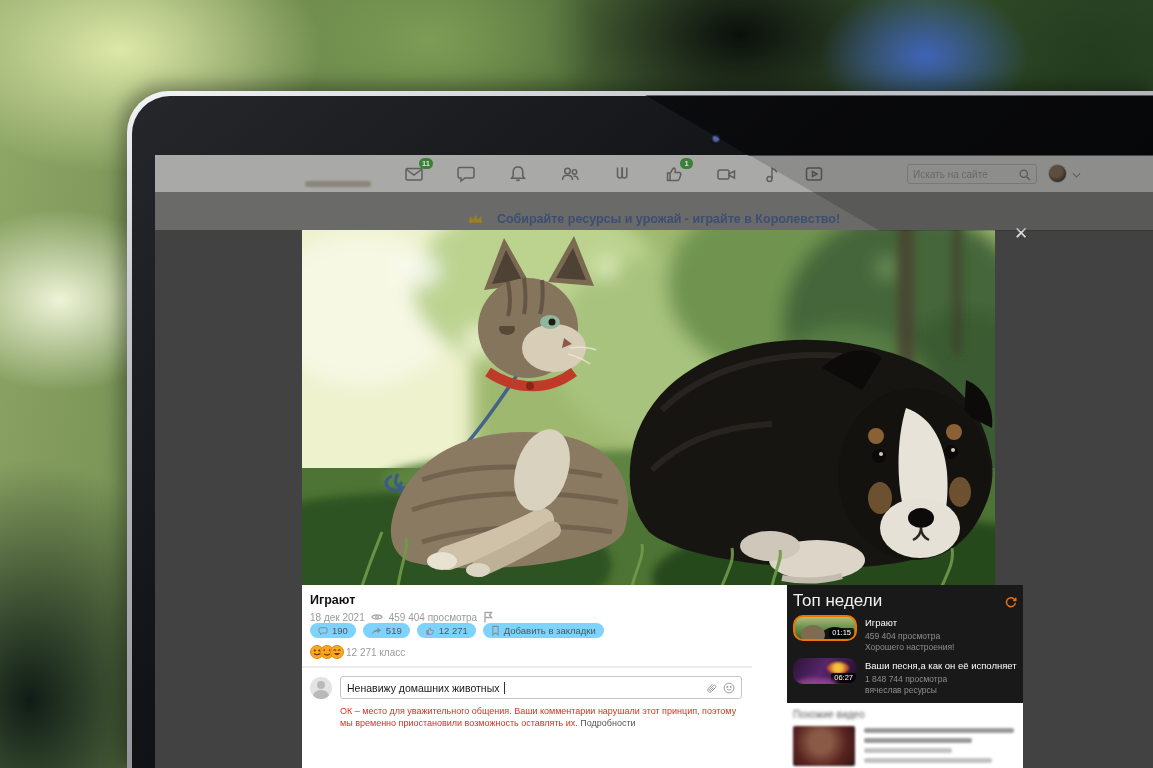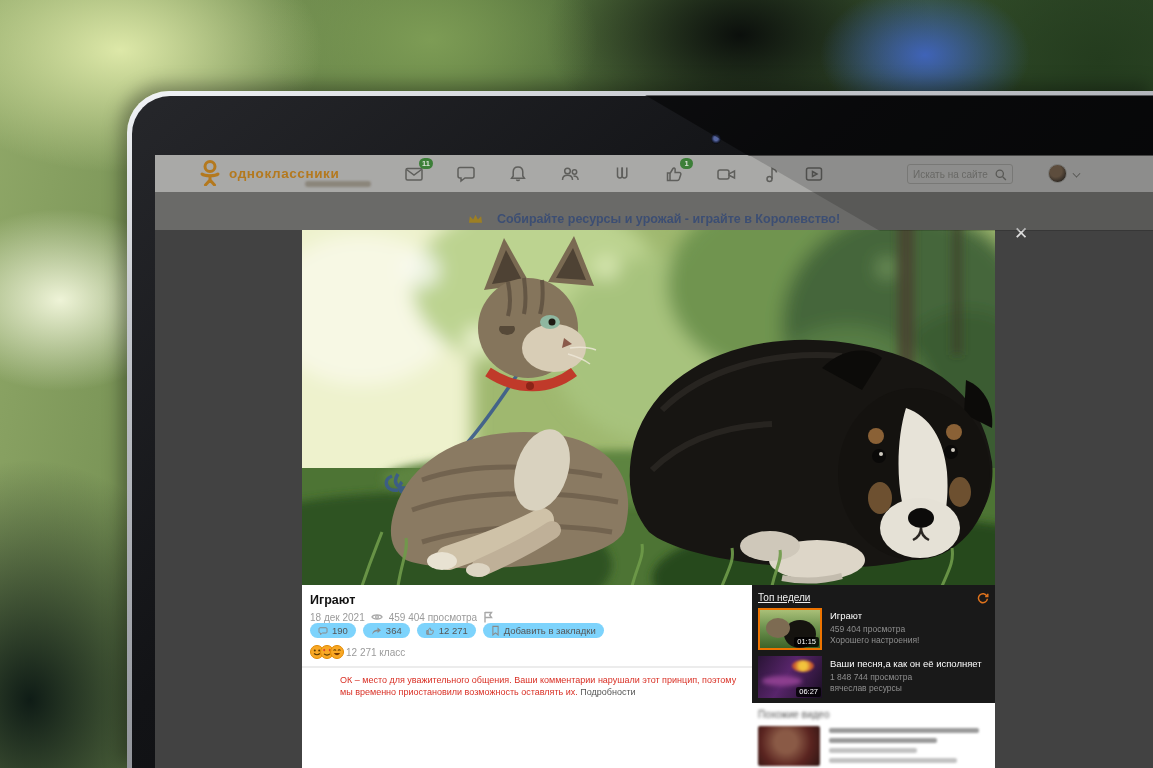--- a/index.html
+++ b/index.html
@@ -36,39 +36,39 @@
   .logo-wrap { position:absolute; left:43px; top:5px; display:flex; align-items:center; gap:7px; }
   .logo-text { color:#b4791e; font-weight:bold; font-size:13.5px; letter-spacing:.6px; }
   .tagline { position:absolute; left:150px; top:26px; width:66px; height:6px; border-radius:3px;
     background:rgba(115,105,88,.55); filter:blur(1px); }
   .hicons { position:absolute; left:248px; top:0; height:37px; display:flex; align-items:center; }
   .hic { position:relative; width:22px; height:22px; display:flex; align-items:center; justify-content:center; }
   .hic svg { stroke:#5f5f5c; fill:none; stroke-width:1.5; }
   .badge { position:absolute; top:-5px; right:-8px; min-width:13px; height:11px; padding:0 3px;
     background:#3c7f38; border-radius:6px; color:#d9e2d6; font-size:7.5px; line-height:11px;
     text-align:center; font-weight:bold; }
-  .searchbox { position:absolute; left:752px; top:9px; width:106px; height:20px;
+  .searchbox { position:absolute; left:752px; top:9px; width:130px; height:20px;
     border:1px solid #90908d; border-radius:3px; display:flex; align-items:center;
     padding:0 5px; gap:5px; color:#7c7c79; font-size:10px; }
   .searchbox .mag { margin-left:auto; }
   .havatar { position:absolute; left:893px; top:9px; width:19px; height:19px; border-radius:50%;
     background:radial-gradient(circle at 40% 35%, #6f5c49 0 40%, #3a332c 75%); border:1px solid #8e8e8b; }
   .hchev { position:absolute; left:918px; top:15px; width:7px; height:7px; border-right:1.6px solid #5f5f5c;
     border-bottom:1.6px solid #5f5f5c; transform:rotate(45deg) scale(.8); }
   
   .banner { position:absolute; left:0; top:37px; width:998px; height:38px; background:#6a6a68;
     display:flex; align-items:flex-end; justify-content:center; padding-bottom:4px; }
   .banner-inner { display:flex; align-items:center; gap:14px; color:#3c4e73; font-size:12.5px; font-weight:bold; }
   .backdrop { position:absolute; left:0; top:75px; width:998px; height:538px; background:#424242; }
   
   .video-image { position:absolute; left:147px; top:75px; width:693px; height:355px; overflow:hidden; background:#7d9a57; }
   .close-x { position:absolute; left:855px; top:68px; width:22px; height:22px; color:#dcdcdc;
     font-size:17px; line-height:22px; text-align:center; cursor:pointer; font-weight:300; }
   
-  .panel { position:absolute; left:147px; top:430px; width:693px; height:183px; display:flex; background:#fff; }
+  .panel { position:absolute; left:147px; top:430px; width:693px; height:183px; display:flex; background:#fff;gap:35px; }
   .info { width:450px; padding:8px 10px 0 8px; }
   .v-title { font-size:12.5px; font-weight:bold; color:#111; margin-bottom:4px; }
   .meta { display:flex; align-items:center; gap:6px; font-size:10px; color:#9b9b9b; }
   .meta svg { stroke:#a8a8a8; fill:none; stroke-width:1.4; }
   .pills { display:flex; gap:7px; margin-bottom:7px; }
   .pill { display:inline-flex; align-items:center; gap:4px; background:#7dd3fc; border-radius:9px;
     padding:2px 8px; font-size:9.5px; color:#555; cursor:pointer; }
   .pill svg { stroke:#8a8a8a; fill:none; stroke-width:1.4; }
   .reactions { display:flex; align-items:center; gap:6px; margin-bottom:7px; }
   .emostack { display:flex; }
@@ -91,23 +91,23 @@
   .inputbox .txt { font-size:10.5px; color:#1a1a1a; white-space:nowrap; }
   .caret { width:1px; height:12px; background:#333; }
   .in-icons { margin-left:auto; display:flex; gap:6px; }
   .in-icons svg { stroke:#9a9a9a; fill:none; stroke-width:1.3; }
   .warning { margin:7px 0 0 30px; font-size:9px; line-height:11.5px; color:#d93025; width:402px; }
   .warning .details { color:#555; }
   
   .rightcol { width:243px; display:flex; flex-direction:column; }
   .topweek { height:118px; background:#191919; padding:6px 6px 0; }
   .tw-head { display:flex; align-items:center; justify-content:space-between; margin-bottom:4px; }
-  .tw-title { color:#f0f0f0; font-size:10px;text-decoration:underline; }
+  .tw-title { color:#f0f0f0; font-size:17px; }
   .tw-item { display:flex; gap:8px; margin-bottom:6px; cursor:pointer; }
-  .thumb { position:relative; width:64px; height:42px; border-radius:0; overflow:hidden; flex:none; }
+  .thumb { position:relative; width:64px; height:26px; border-radius:10px; overflow:hidden; flex:none; }
   .thumb.active { border:2px solid #ee7400; }
   .dur { position:absolute; right:1px; bottom:1px; background:rgba(0,0,0,.8); color:#fff;
     font-size:7.5px; padding:0 3px; border-radius:2px; line-height:10px; }
   .t1 { background:linear-gradient(180deg,#a9bf77 0%,#6f9450 45%,#3d6328 100%); }
   .t1:before { content:""; position:absolute; left:6px; top:8px; width:24px; height:20px; border-radius:50%;
     background:#7d6b52; box-shadow:22px 6px 0 4px #15130f; }
   .t2 { background:linear-gradient(120deg,#2a1436 0%,#58256b 45%,#1a0f24 100%); }
   .t2:before { content:""; position:absolute; left:34px; top:4px; width:22px; height:12px; border-radius:50%;
     background:radial-gradient(circle,#f2c33c 0 30%,#c5562f 70%); filter:blur(1px); }
   .t2:after { content:""; position:absolute; left:4px; top:20px; width:40px; height:10px; border-radius:50%;
@@ -131,28 +131,20 @@
 
   <div class="laptop-edge">
     <div class="laptop-bezel">
       <div class="webcam"></div>
     </div>
   </div>
 
   <div class="screen">
 
     <div class="ok-header">
-      <div class="logo-wrap">
-        <svg width="24" height="26" viewBox="0 0 24 26">
-          <circle cx="12" cy="6.5" r="5" fill="none" stroke="#b4791e" stroke-width="3"></circle>
-          <path d="M4,14 c2.5,2.2 13.5,2.2 16,0" fill="none" stroke="#b4791e" stroke-width="3" stroke-linecap="round"></path>
-          <path d="M12,16 v4 M12,20 l-4.5,5 M12,20 l4.5,5" fill="none" stroke="#b4791e" stroke-width="3" stroke-linecap="round"></path>
-        </svg>
-        <span class="logo-text">одноклассники</span>
-      </div>
       <div class="tagline"></div>
 
       <div class="hicons" style="gap:30px;">
         <div class="hic">
           <svg width="20" height="20" viewBox="0 0 20 20">
             <rect x="2" y="4.5" width="16" height="11.5" rx="1.5"></rect>
               <path d="M2.5,5.5 L10,11 L17.5,5.5"></path>
           </svg>
           <span class="badge">11</span>
         </div>
@@ -344,21 +336,21 @@
           <div class="pill">
             <svg width="10" height="10" viewBox="0 0 20 20" style="stroke-width:2;">
               <path d="M4,3.5 h12 a2,2 0 0 1 2,2 v6.5 a2,2 0 0 1 -2,2 h-7 l-4,3 v-3 h-1 a2,2 0 0 1 -2,-2 V5.5 a2,2 0 0 1 2,-2 z"></path>
             </svg>
             <span>190</span>
           </div>
           <div class="pill">
             <svg width="11" height="10" viewBox="0 0 16 14">
               <path d="M2,12 C2,7 6,5 9.5,5 V2 L14.5,6 L9.5,10 V7.5 C6.5,7.5 3.8,9 2,12 z" fill="#8a8a8a" stroke="none"></path>
             </svg>
-            <span>364</span>
+            <span>519</span>
           </div>
           <div class="pill">
             <svg width="10" height="10" viewBox="0 0 20 20" style="stroke-width:2;">
               <path d="M6,9 v7.5 H3.5 V9 z M6,9.5 l3,-5 c0.6,-1 2.1,-0.7 2.1,0.6 V8.5 h4.3 c1,0 1.7,1 1.4,1.9 l-1.5,4.7 c-0.3,0.8 -1,1.4 -1.9,1.4 H6 z"></path>
             </svg>
             <span>12 271</span>
           </div>
           <div class="pill">
             <svg width="9" height="11" viewBox="0 0 12 14">
               <path d="M2.5,1.5 h7 v11.5 l-3.5,-2.8 L2.5,13 z"></path>
@@ -389,20 +381,38 @@
                   <circle cx="7" cy="7" r="6.5" fill="#f9a825" stroke="#e08900"></circle>
                   <path d="M3.5,5.5 q1.3,-1.4 2.6,0 M7.9,5.5 q1.3,-1.4 2.6,0" stroke="#5d3a00" fill="none" stroke-width="1.1"></path>
                   <path d="M3.8,8 q3.2,4.4 6.4,0 z" fill="#7a3b00"></path>
                 </svg>
             </span>
           </div>
           <span class="klass">12 271 класс</span>
         </div>
         <div class="divider"></div>
         <div class="divider"></div>
+        <div class="comment-row">
+          <div class="c-avatar"></div>
+          <div class="inputbox">
+            <span class="txt">Ненавижу домашних животных</span>
+            <span class="caret"></span>
+            <span class="in-icons">
+              <svg width="12" height="12" viewBox="0 0 16 16">
+                <path d="M10,3 L4.2,8.8 a3,3 0 0 0 4.2,4.2 L14,7.4 a2,2 0 0 0 -2.8,-2.8 L6,9.8 a1,1 0 0 0 1.4,1.4 l4,-4"></path>
+              </svg>
+              <svg width="12" height="12" viewBox="0 0 16 16">
+                <circle cx="8" cy="8" r="6.5"></circle>
+                  <circle cx="5.8" cy="6.5" r="0.8" fill="#9a9a9a"></circle>
+                  <circle cx="10.2" cy="6.5" r="0.8" fill="#9a9a9a"></circle>
+                  <path d="M5,9.5 q3,2.6 6,0"></path>
+              </svg>
+            </span>
+          </div>
+        </div>
         <div class="warning">
           <span>ОК – место для уважительного общения. Ваши комментарии нарушали этот принцип, поэтому мы временно приостановили возможность оставлять их.</span>
           <span class="details">Подробности</span>
         </div>
 
       </div>
 
       <div class="rightcol">
         <div class="topweek">
           <div class="tw-head">

